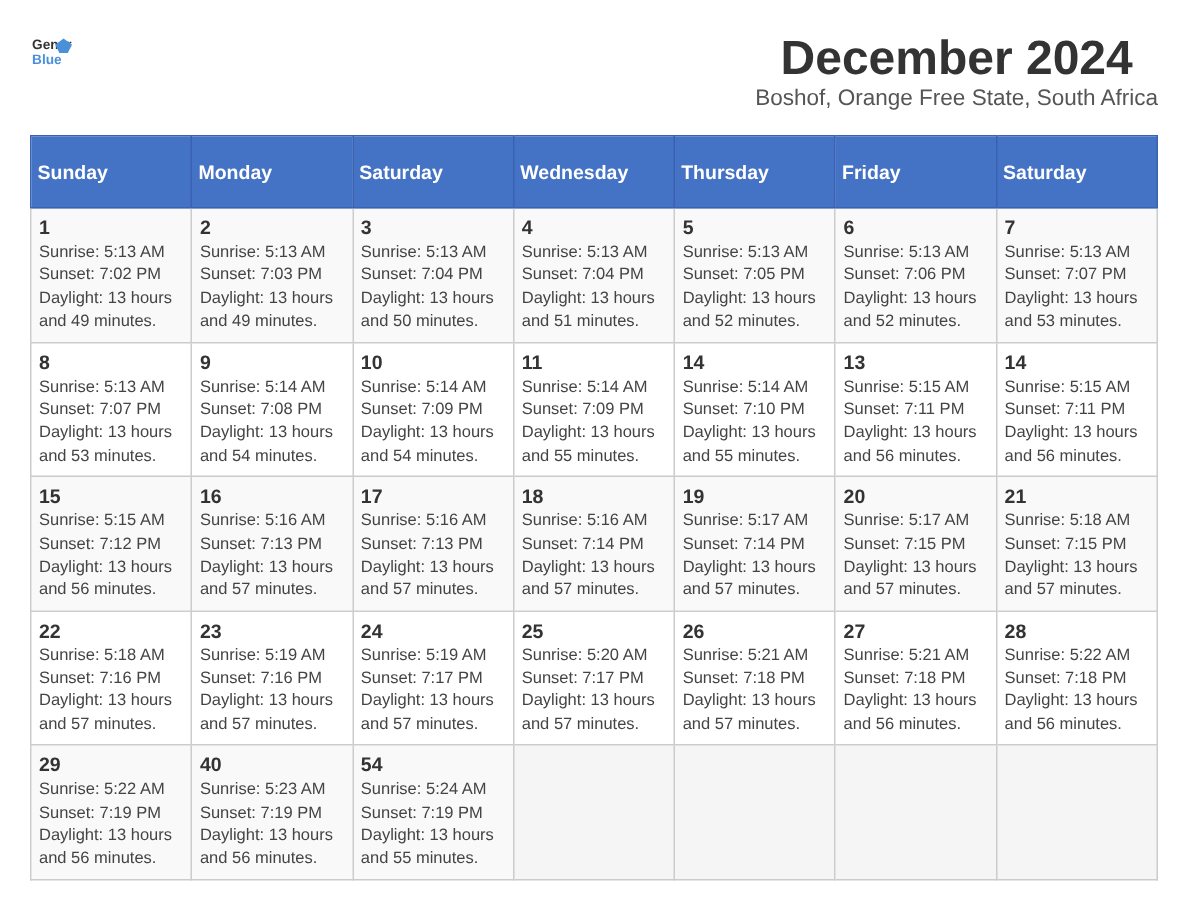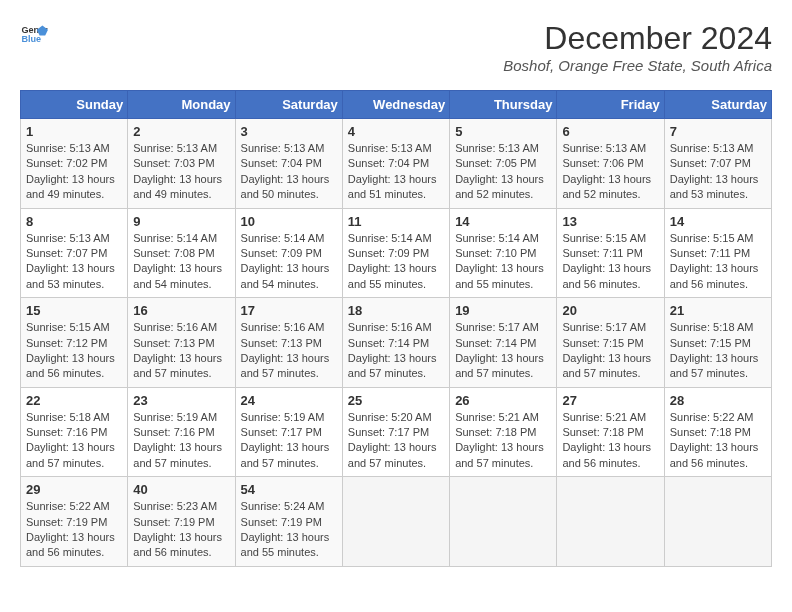--- a/index.html
+++ b/index.html
@@ -23,38 +23,38 @@
     }
     .logo-icon {
       width: 28px;
       height: 28px;
     }
     .title-block {
       text-align: right;
     }
     .calendar-title {
       font-size: 32px;
-      font-weight: normal;
+      font-weight: bold;
       color: #333;
+      text-align: center;
     }
     .calendar-subtitle {
       font-size: 15px;
       color: #555;
-      font-style: italic;
     }
     table {
       width: 100%;
       border-collapse: collapse;
       font-size: 11px;
     }
     thead th {
       background-color: #4472c4;
       color: white;
-      text-align: right;
-      padding: 6px 4px;
+      text-align: left;
+      padding: 16px 4px;
       font-size: 13px;
       font-weight: bold;
       border: 1px solid #3a62b4;
     }
     tbody td {
       vertical-align: top;
       padding: 5px 5px;
       border: 1px solid #ccc;
       background: #fff;
       width: calc(100% / 7);

